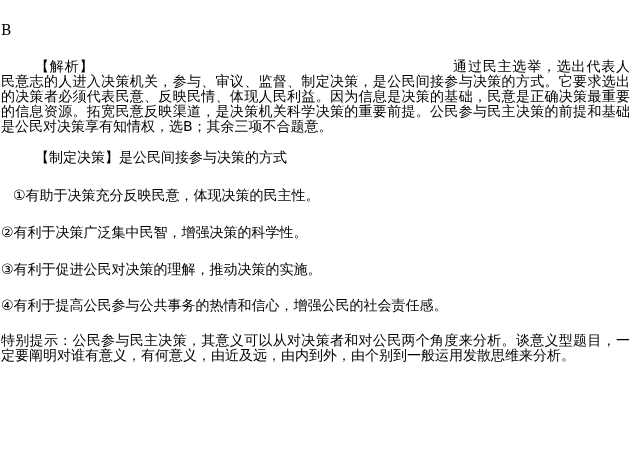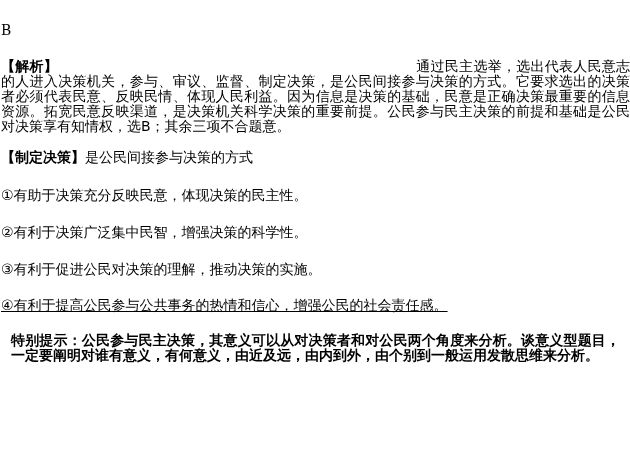--- a/index.html
+++ b/index.html
@@ -29,30 +29,31 @@
   }
   p {
     margin: 0;
     padding: 0;
   }
   .para {
     text-align: justify;
     word-break: break-all;
   }
   .lbl {
-    font-weight: bold;
+    font-weight: normal;
+    margin-left: 34px;
   }
   .analysis { margin: 0 0 16px 0; }
   .kaodian  { margin: 0 0 20px 0; }
   .mingshi  { margin: 0 0 23px 0; }
-  .pt1 { margin: 0 0 22px 0; }
+  .pt1 { margin: 0 0 22px 0; padding-left: 12px; }
   .pt2 { margin: 0 16px 22px 0; }
   .pt3 { margin: 16px 0 21px 0; }
-  .pt4 { margin: 0 0 20px 0; text-decoration: underline; }
-  .special { margin: 10px; font-weight: bold; }
+  .pt4 { margin: 0 0 20px 0; }
+  .special { margin: 0; }
   .blank-gap {
     display: inline-block;
     width: 358px;
     height: 1px;
     vertical-align: baseline;
   }
 </style>
 </head>
 <body>
 

